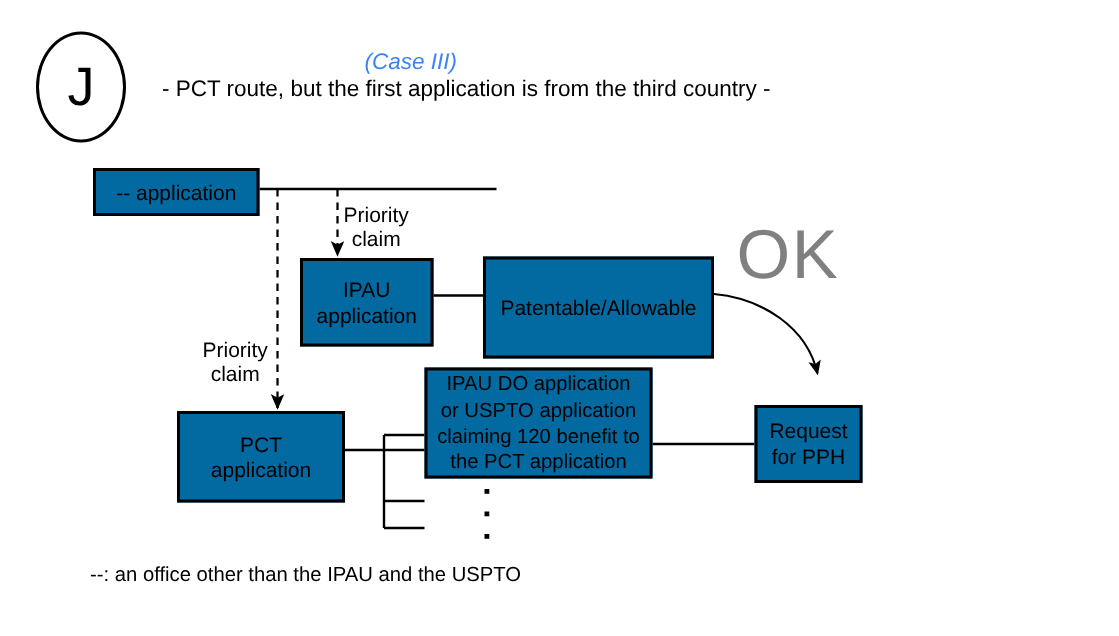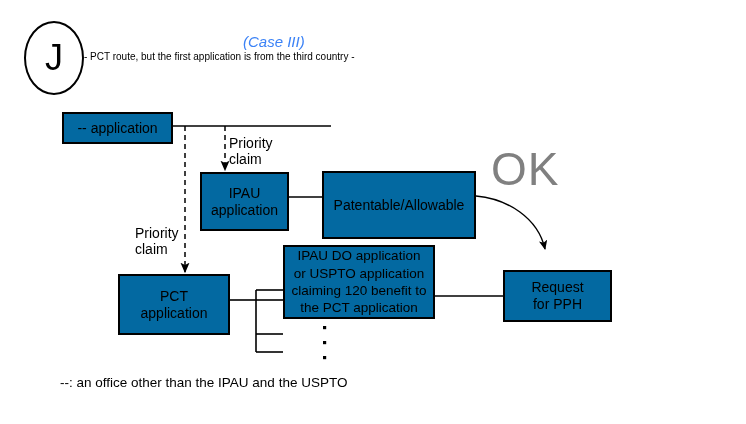--- a/index.html
+++ b/index.html
@@ -50,23 +50,24 @@
     top: 33px;
     font-size: 15px;
     font-style: italic;
     color: #3b82f6;
     white-space: nowrap;
   }
   .case-subtitle {
     position: absolute;
     left: 84px;
     top: 51px;
-    font-size: 10px;
-    color: #000000;
-    white-space: nowrap;
+    font-size: 15px;
+    color: #000000;
+    white-space: nowrap;
+    padding-left: 24px;
   }
 
   
   .node {
     position: absolute;
     box-sizing: border-box;
     border: 2px solid #000000;
     background: #0369a1;
     display: flex;
     align-items: center;
@@ -78,28 +79,28 @@
     padding: 1px 3px;
   }
   .node span { display: block; }
 
   .node-source      { left: 62px;  top: 112px; width: 111px; height: 32px; }
   .node-ipau        { left: 200px; top: 172px; width: 89px;  height: 59px; }
   .node-patentable  { left: 322px; top: 171px; width: 154px; height: 68px; }
   .node-pct         { left: 118px; top: 274px; width: 112px; height: 61px; }
   .node-uspto       { left: 283px; top: 245px; width: 152px; height: 74px;
                       font-size: 13.5px; line-height: 1.28; }
-  .node-pph         { left: 503px; top: 270px; width: 109px;  height: 52px; }
+  .node-pph         { left: 503px; top: 270px; width: 72px;  height: 52px; }
 
   
   .edge-label {
     position: absolute;
     font-size: 14px;
     color: #000000;
-    text-align: left;
+    text-align: center;
     line-height: 1.15;
     white-space: nowrap;
   }
   .label-priority-top  { left: 229px; top: 135px; }
   .label-priority-left { left: 135px; top: 225px; }
 
   .ok-mark {
     position: absolute;
     left: 491px;
     top: 146px;

